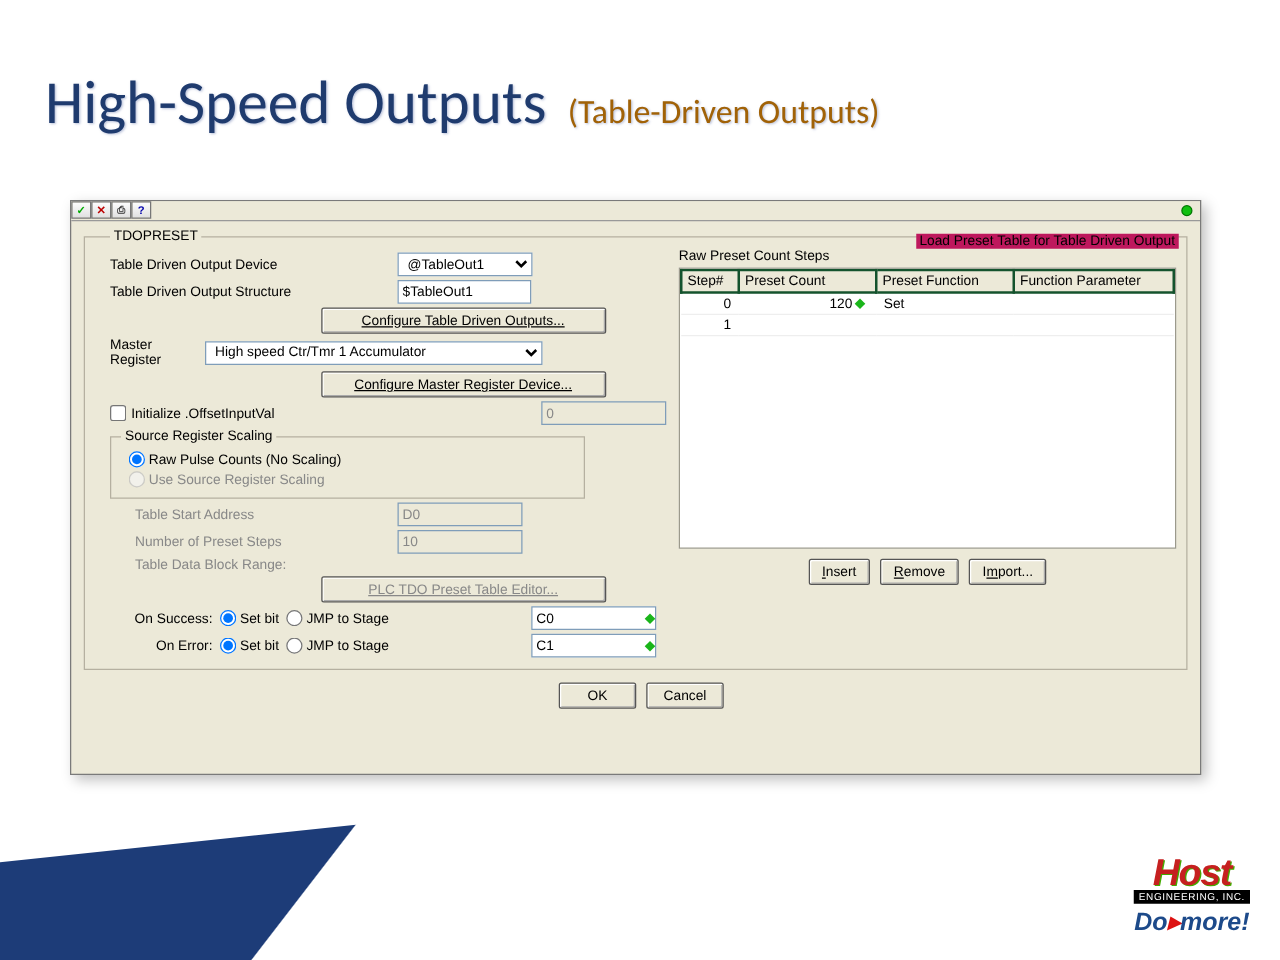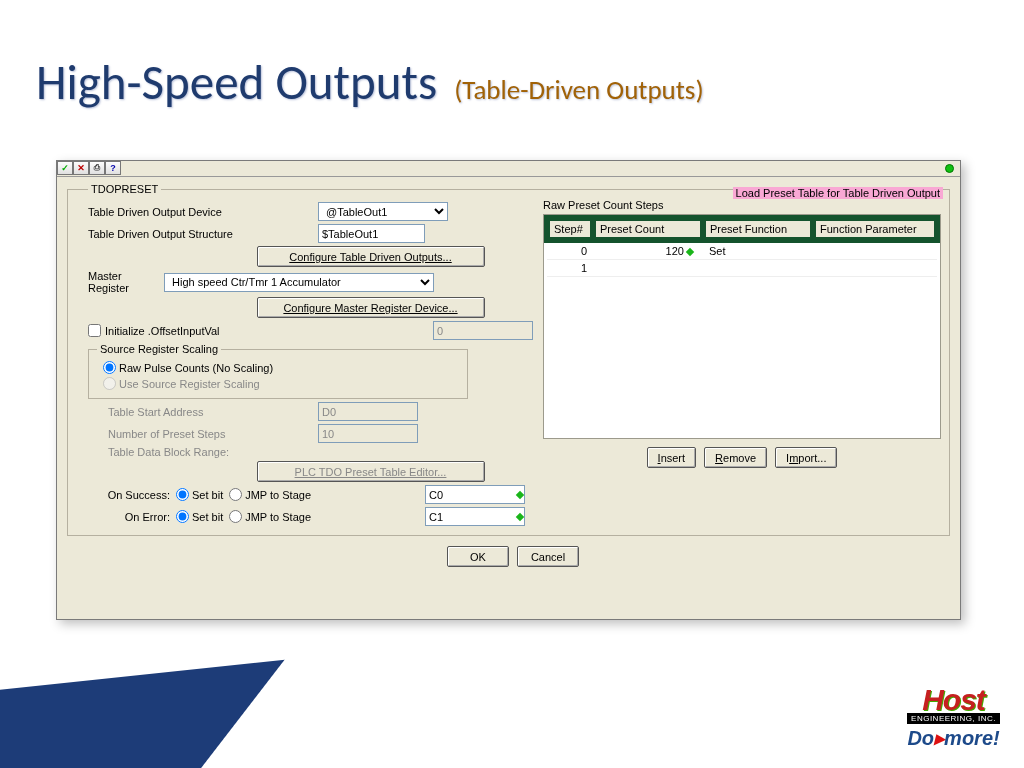--- a/index.html
+++ b/index.html
@@ -86,21 +86,21 @@
   }
   .fs-legend {
     background: #ece9d8;
     padding: 0 3px;
     font-size: 11px;
   }
   .fs-right-label {
     position: absolute;
     right: 6px;
     top: -8px;
-    background: #f9a8d4;
+    background: #be185d;
     padding: 0 3px;
     font-size: 11px;
   }
   .columns {
     display: flex;
     gap: 10px;
   }
   .left-col { width: 445px; }
   .right-col { flex: 1; }
   .row {
@@ -114,21 +114,21 @@
   }
   input.tx, select.sel {
     height: 19px;
     font-size: 11px;
     font-family: inherit;
     border: 1px solid #7f9db9;
     background: #fff;
     padding: 1px 3px;
   }
   input.tx { width: 107px; }
-  select.sel { width: 130px; }
+  select.sel { width: 108px; }
   input[disabled], .disabled-text {
     background: #ece9d8;
     color: #888;
   }
   .disabled-label { color: #888; }
   .btn {
     height: 21px;
     background: #ece9d8;
     border: 1px solid #555;
     border-radius: 2px;
@@ -155,21 +155,21 @@
     overflow: hidden;
     margin-top: 3px;
   }
   table.grid {
     width: 100%;
     border-collapse: collapse;
     font-size: 11px;
   }
   table.grid th {
     background: #ece9d8;
-    border: 6px solid #14532d;
+    border: 2px solid #14532d;
     padding: 2px 4px;
     font-weight: normal;
     text-align: left;
   }
   table.grid td {
     border-bottom: 1px solid #eee;
     padding: 2px 6px;
     text-align: right;
   }
   table.grid td.l { text-align: left; }

